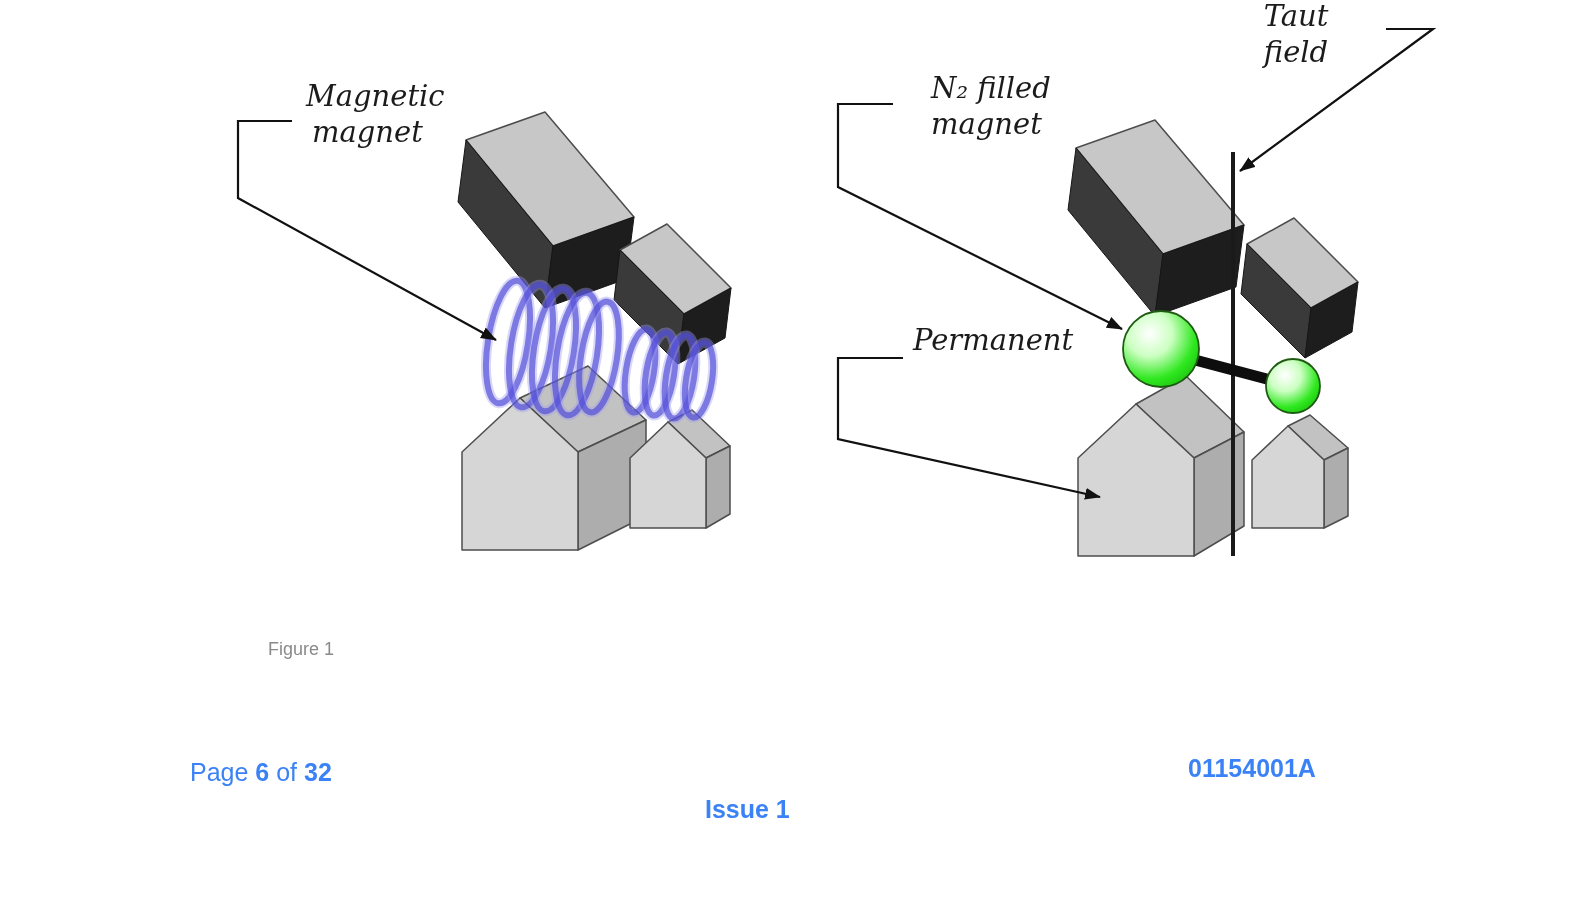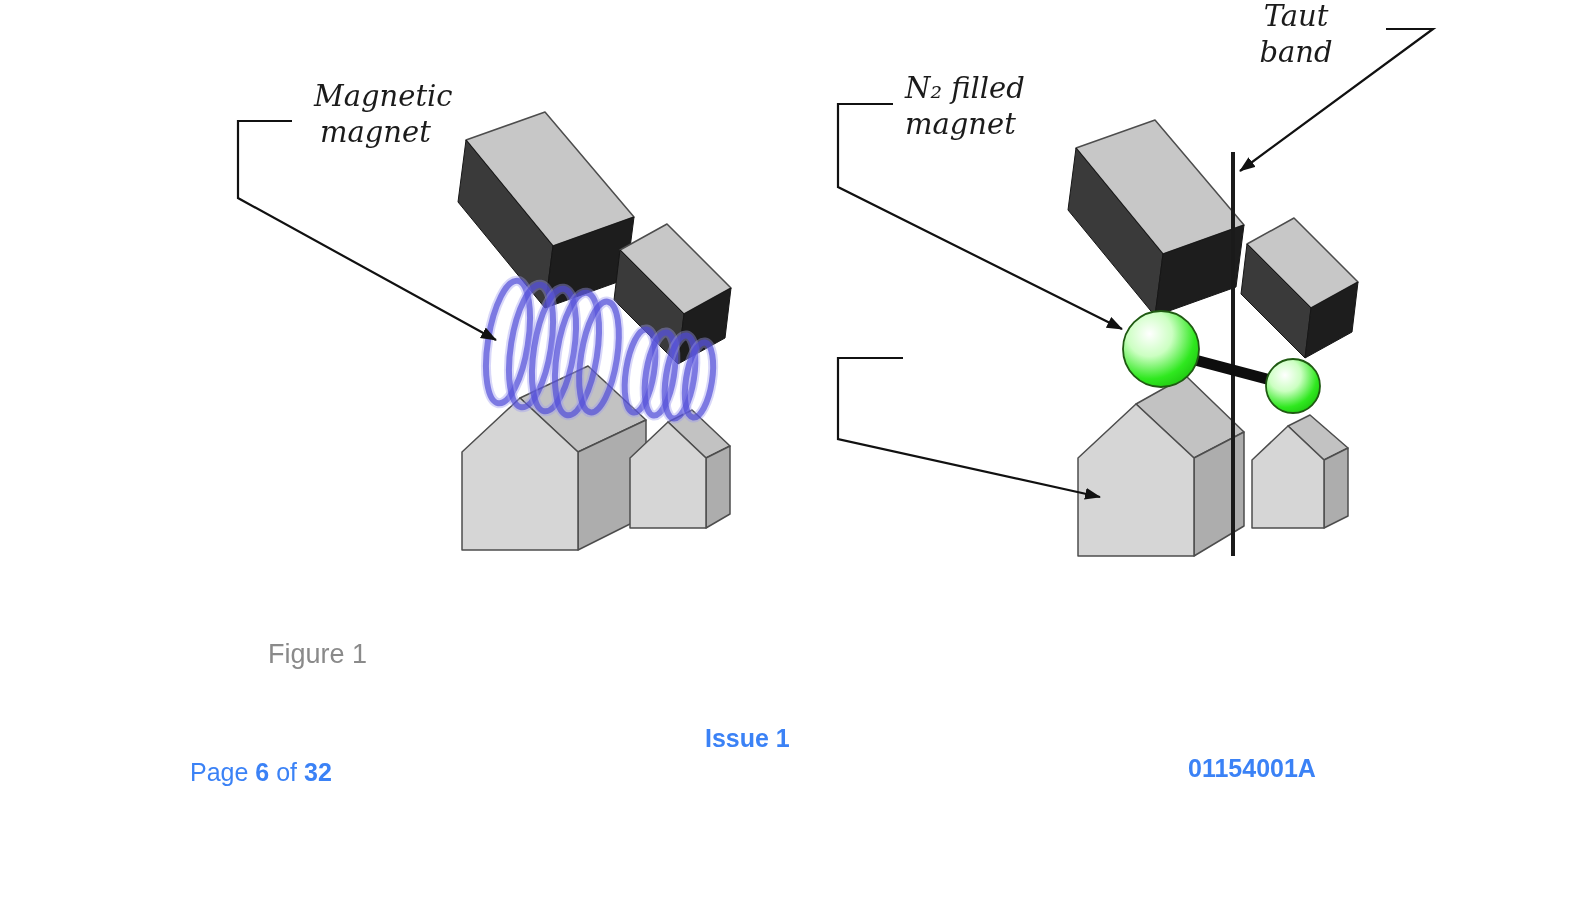--- a/index.html
+++ b/index.html
@@ -17,21 +17,21 @@
     position: absolute;
     font-family: "DejaVu Serif", serif;
     font-style: italic;
     font-size: 29px;
     line-height: 1.25;
     color: #1b1b1b;
     white-space: nowrap;
   }
   .caption {
     position: absolute;
-    font-size: 27px;
+    font-size: 18px;
     color: #8a8a8a;
   }
   .footer-item {
     position: absolute;
     font-size: 25px;
     color: #3b82f6;
     white-space: nowrap;
   }
   .b { font-weight: bold; }
 
@@ -144,44 +144,45 @@
       <circle cx="1293" cy="386" r="27" fill="url(#sphereGrad)" stroke="#1f5a12" stroke-width="1.8"></circle>
 
       <polyline class="leader" points="893,104 838,104 838,187 1122,329" stroke="#111111" marker-end="url(#arrowhead)"></polyline>
 
       <polyline class="leader" points="903,358 838,358 838,439 1100,497" stroke="#111111" marker-end="url(#arrowhead)"></polyline>
 
       <polyline class="leader" points="1386,29 1433,29 1240,171" stroke="#111111" marker-end="url(#arrowhead)"></polyline>
     </g>
   </svg>
 
-  <div class="handlabel" style="left:306px; top:78px;margin-left:8px;">
+  <div class="handlabel" style="left:306px; top:78px;">
     <div>Magnetic</div>
     <div style="padding-left:6px;">magnet</div>
   </div>
 
-  <div class="handlabel" style="left:905px; top:70px;">
+  <div class="handlabel" style="left:931px; top:70px;">
     <div>N₂ filled</div>
     <div>magnet</div>
   </div>
 
   <div class="handlabel" style="left:913px; top:322px;">
+    <div>Permanent</div>
   </div>
 
   <div class="handlabel" style="left:1248px; top:-2px; width:96px; text-align:center;">
     <div>Taut</div>
-    <div>band</div>
+    <div>field</div>
   </div>
 
   <div class="caption" style="left:268px; top:639px;">Figure 1</div>
 
   <div class="footer-item" style="left:190px; top:758px;">
     <span>Page</span>
     <span class="b">6</span>
     <span>of</span>
     <span class="b">32</span>
   </div>
 
-  <div class="footer-item b" style="left:705px; top:724px;">Issue 1</div>
+  <div class="footer-item b" style="left:705px; top:795px;">Issue 1</div>
 
   <div class="footer-item b" style="left:1188px; top:754px;">01154001A</div>
 
 </div>
 
 </body></html>

